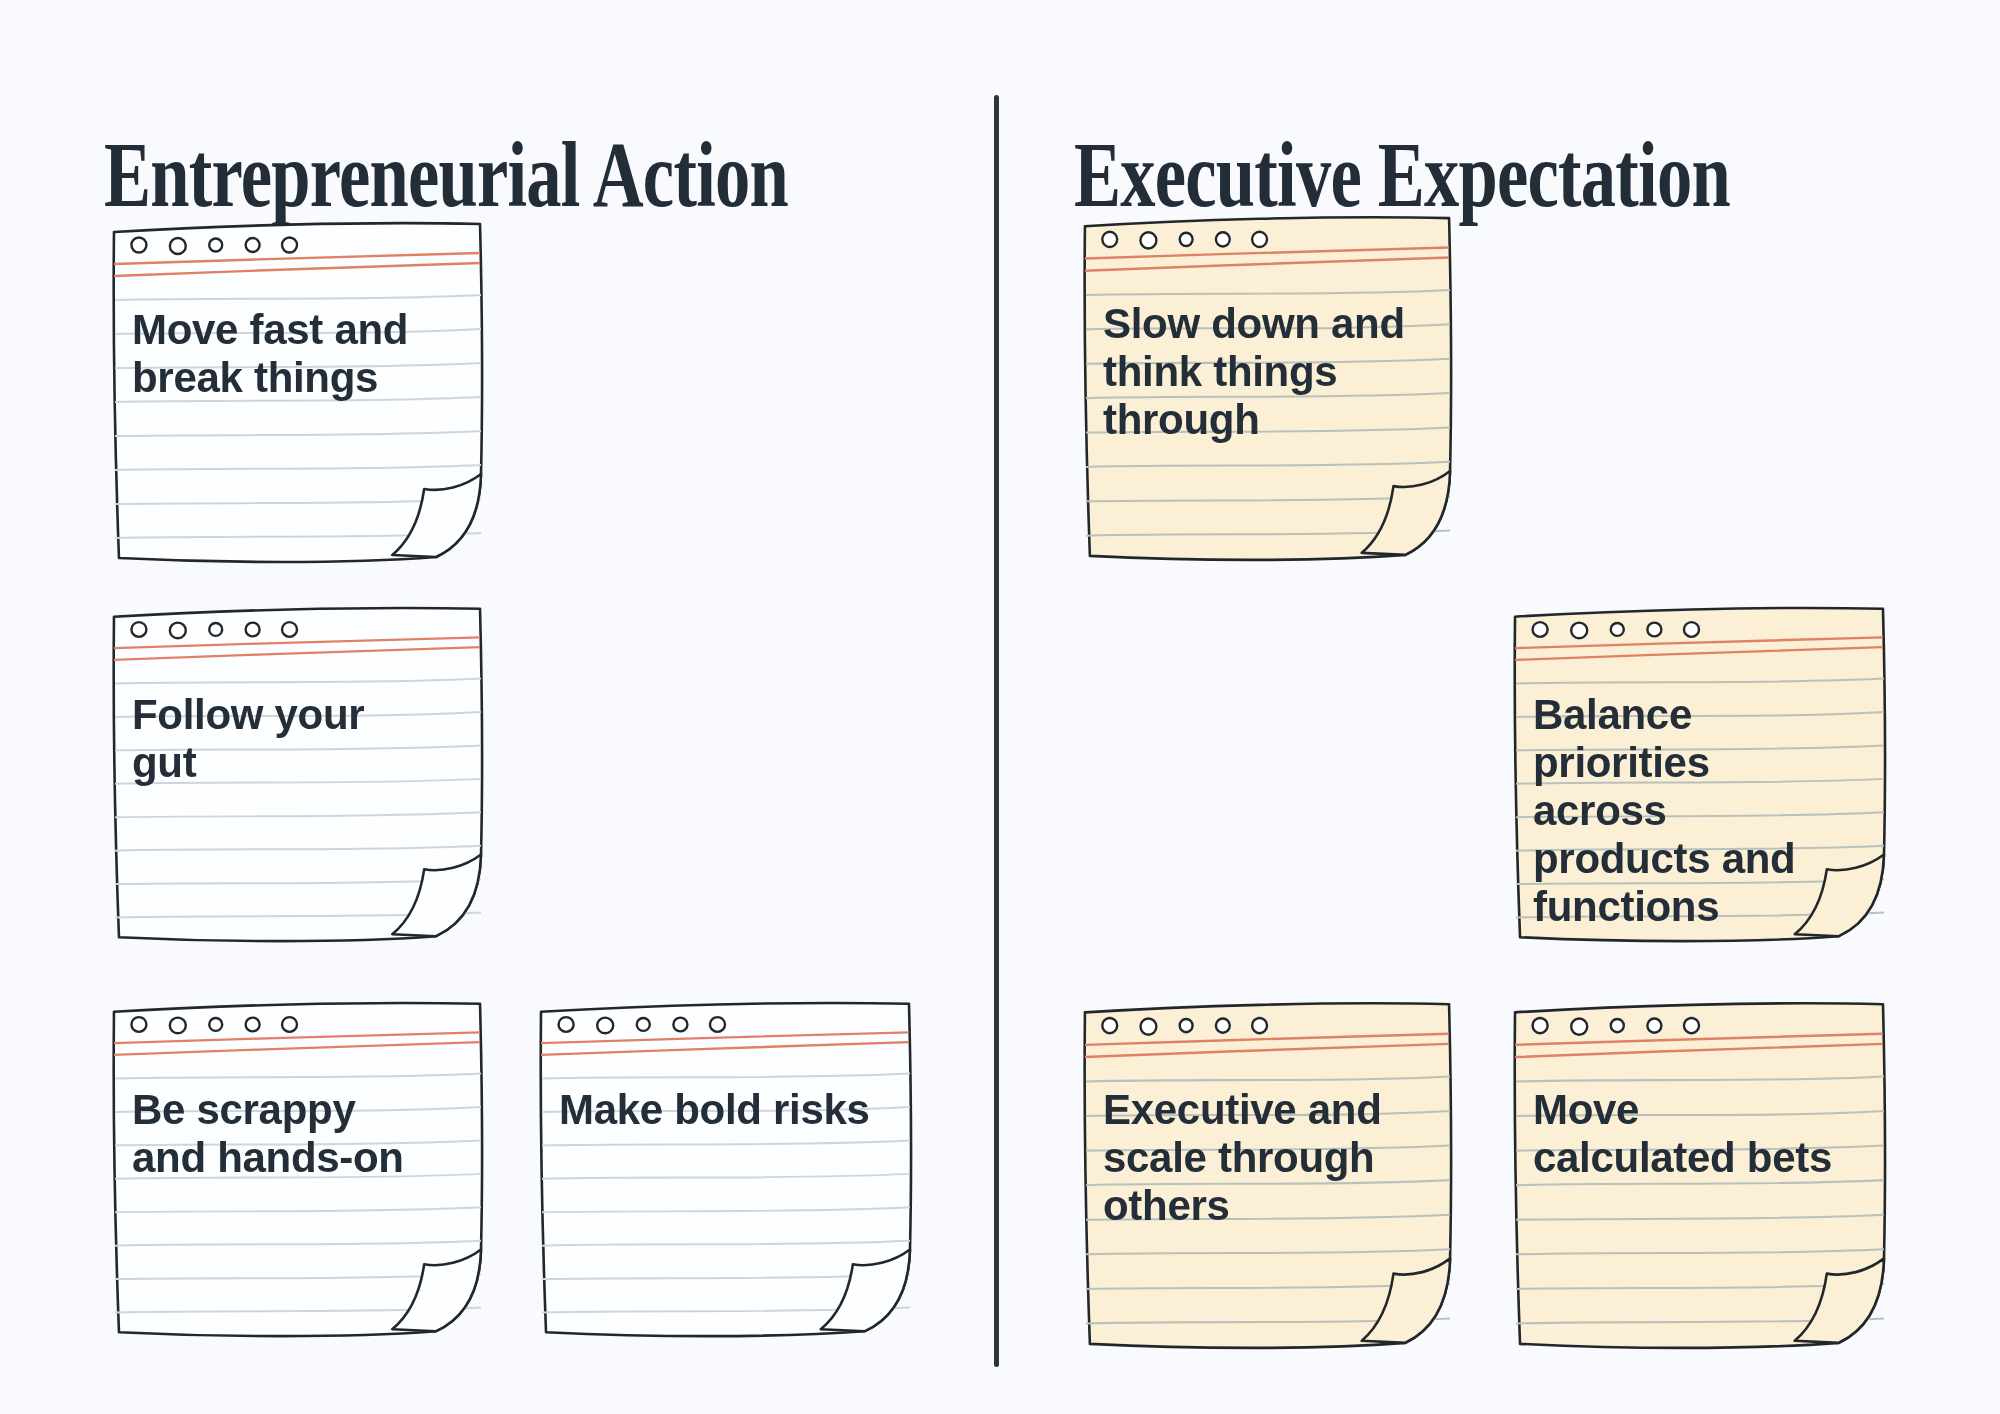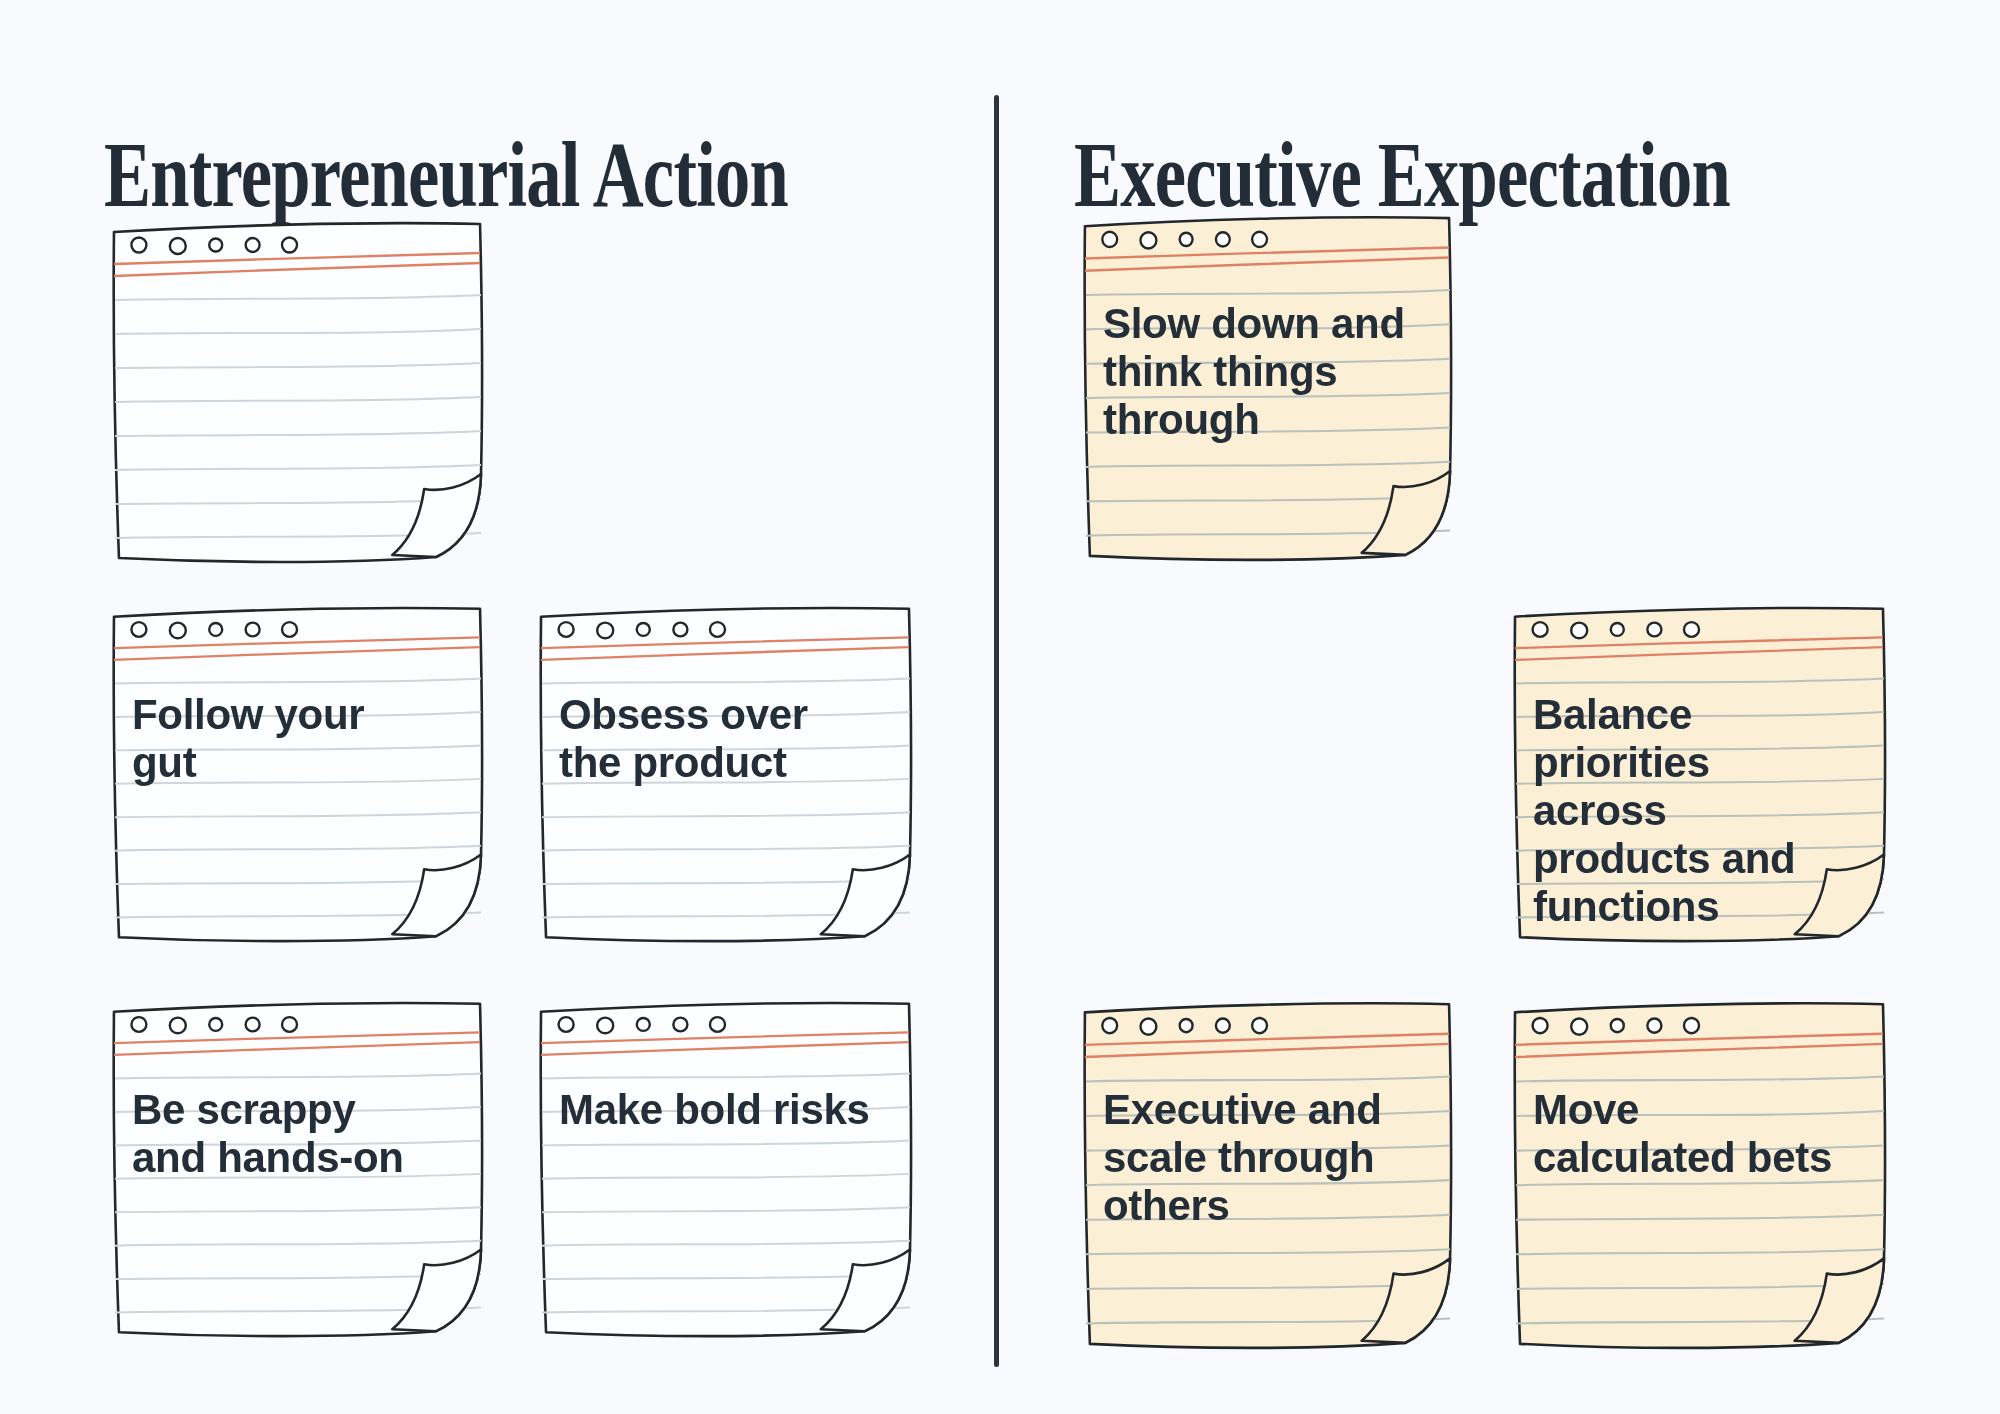--- a/index.html
+++ b/index.html
@@ -118,37 +118,32 @@
 
   <h1 class="col-title left">Entrepreneurial Action</h1>
   <h1 class="col-title right">Executive Expectation</h1>
 
   <div class="divider"></div>
 
   <div class="note white n-l1">
     <svg class="paper" viewBox="0 0 385 356" preserveAspectRatio="none">
         <use href="#paper"></use>
       </svg>
+    <div class="note-text">Move fast and
+break things</div>
   </div>
 
   <div class="note white n-l2">
     <svg class="paper" viewBox="0 0 385 356" preserveAspectRatio="none">
         <use href="#paper"></use>
       </svg>
     <div class="note-text">Follow your
 gut</div>
   </div>
 
-  <div class="note white n-l3">
-    <svg class="paper" viewBox="0 0 385 356" preserveAspectRatio="none">
-        <use href="#paper"></use>
-      </svg>
-    <div class="note-text">Obsess over
-the product</div>
-  </div>
 
   <div class="note white n-l4">
     <svg class="paper" viewBox="0 0 385 356" preserveAspectRatio="none">
         <use href="#paper"></use>
       </svg>
     <div class="note-text">Be scrappy
 and hands-on</div>
   </div>
 
   <div class="note white n-l5">

